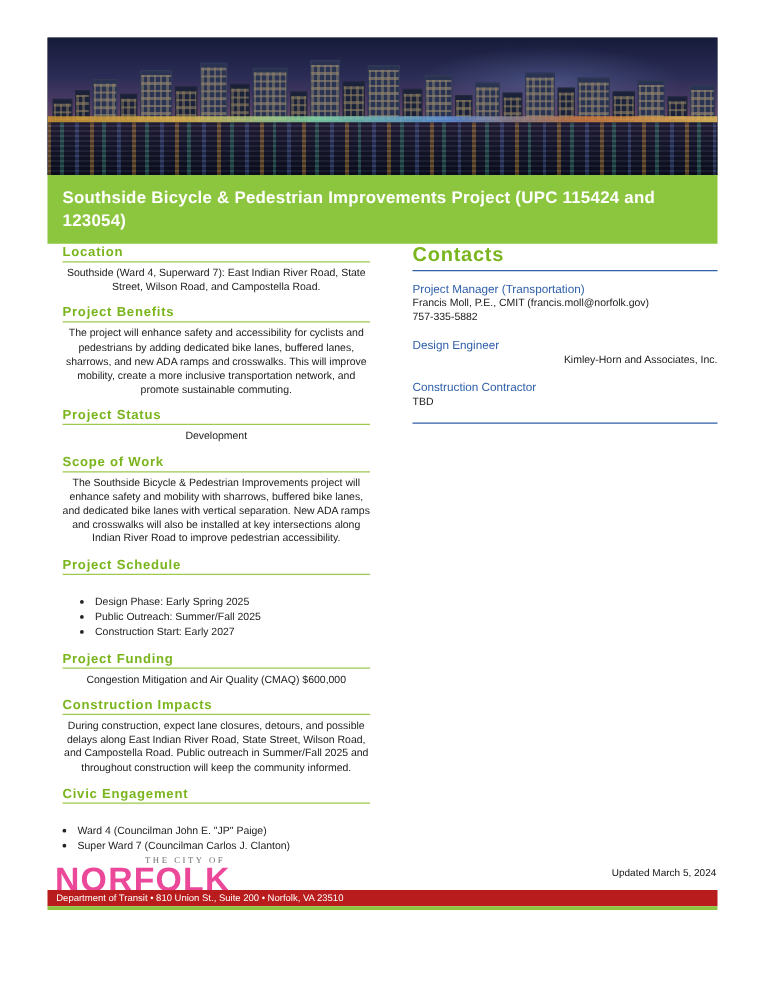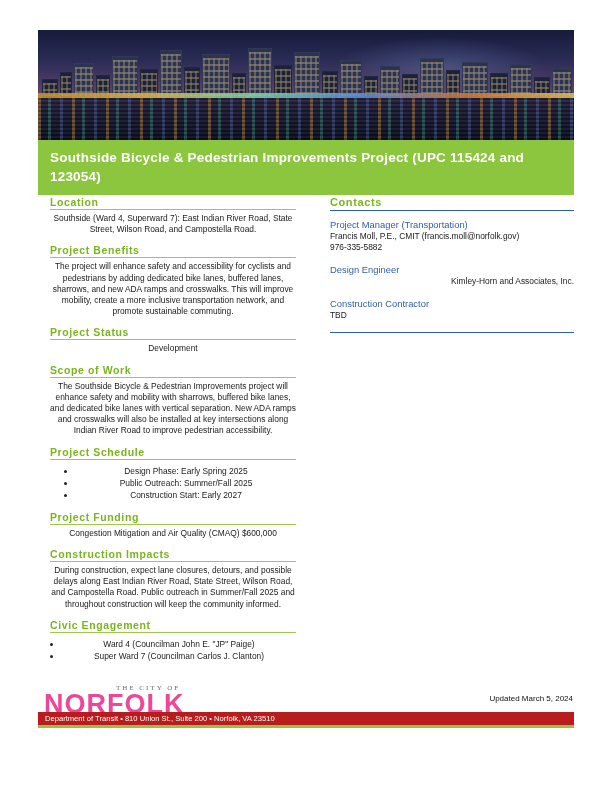--- a/index.html
+++ b/index.html
@@ -121,33 +121,32 @@
   }
   .sec-block { margin-bottom: 9px; }
   .body-text {
     font-size: 8.4px;
     line-height: 11.2px;
     color: #1a1a1a;
     margin: 0;
     text-align: center;
   }
   ul.bullets {
-    margin: 6px 0 0 0;
+    margin: 16px 0 0 0;
     padding-left: 26px;
     font-size: 8.4px;
     line-height: 11.4px;
-    text-align: center;
   }
   ul.bullets.tight { padding-left: 12px; }
   ul.bullets li { margin: 0 0 1px 0; }
   
   .r-head {
     color: #7ab51d;
     font-weight: bold;
-    font-size: 11px;
+    font-size: 16px;
     letter-spacing: .6px;
     padding-bottom: 2px;
     border-bottom: 1.5px solid #2f5fa8;
     margin: 0 0 8px 0;
   }
   .r-role {
     color: #2f5fa8;
     font-size: 9.4px;
     margin: 0 0 1px 0;
   }
@@ -302,21 +301,21 @@
     </div>
 
   </div>
 
   <div class="col-right">
     <div class="r-head">Contacts</div>
 
     <div>
       <div class="r-role">Project Manager (Transportation)</div>
       <p class="r-text" style="white-space:pre-line;">Francis Moll, P.E., CMIT (francis.moll@norfolk.gov)
-976-335-5882</p>
+757-335-5882</p>
     </div>
 
     <div>
       <div class="r-role">Design Engineer</div>
       <p class="r-text" style="white-space:pre-line;text-align:right;">Kimley-Horn and Associates, Inc.</p>
     </div>
 
     <div>
       <div class="r-role">Construction Contractor</div>
       <p class="r-text" style="white-space:pre-line;">TBD</p>

